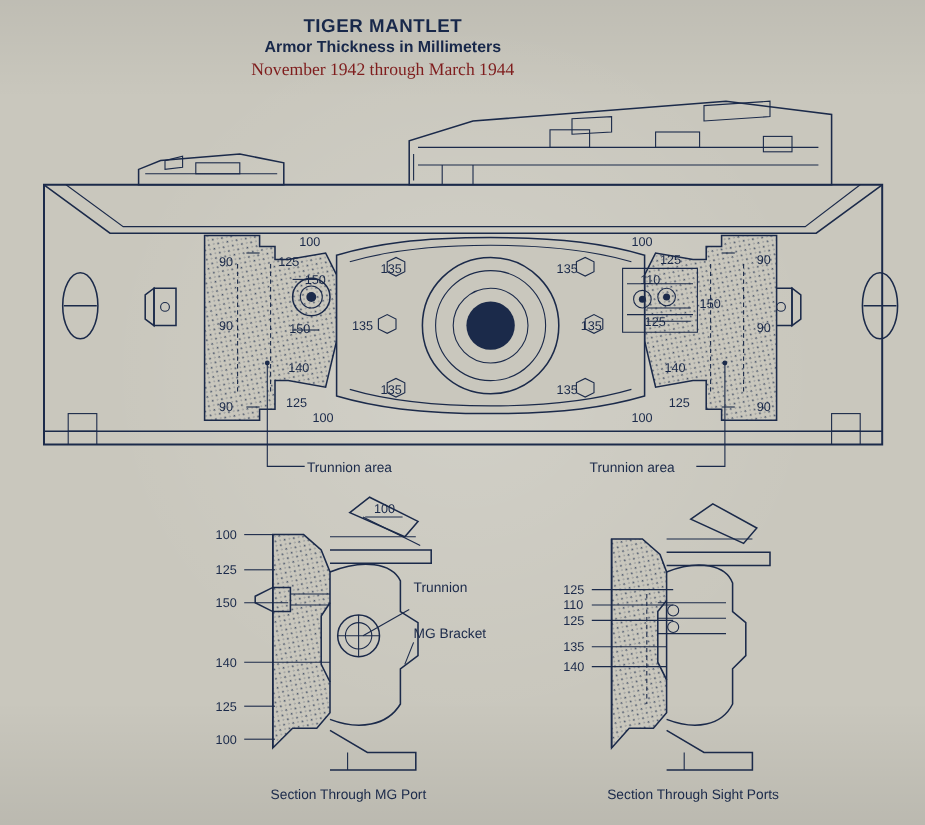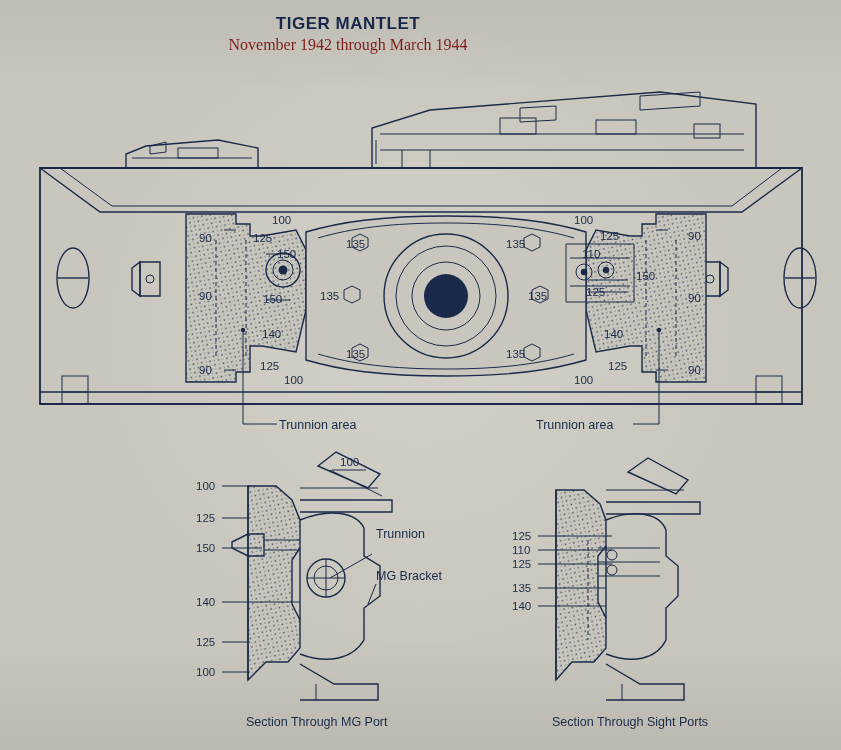--- a/index.html
+++ b/index.html
@@ -53,20 +53,21 @@
   .hatch{fill:url(#stipple);stroke:#1b2a4a;stroke-width:1.4;}
   .white{fill:#c9c7bd;}
 </style>
 </head>
 <body>
 
 <div id="paper"></div>
 
 <div id="title-block">
   <div class="t1">TIGER MANTLET</div>
+  <div class="t2">Armor Thickness in Millimeters</div>
   <div class="t3">November 1942 through March 1944</div>
 </div>
 
 <svg width="841" height="750">
   <defs>
     <pattern id="stipple" width="6" height="6" patternUnits="userSpaceOnUse" patternTransform="rotate(35)">
       <rect width="6" height="6" fill="#c9c7bd"></rect>
       <circle cx="1.4" cy="1.4" r="0.85" fill="#1b2a4a" opacity="0.75"></circle>
       <circle cx="4.4" cy="4.2" r="0.6" fill="#1b2a4a" opacity="0.55"></circle>
     </pattern>

